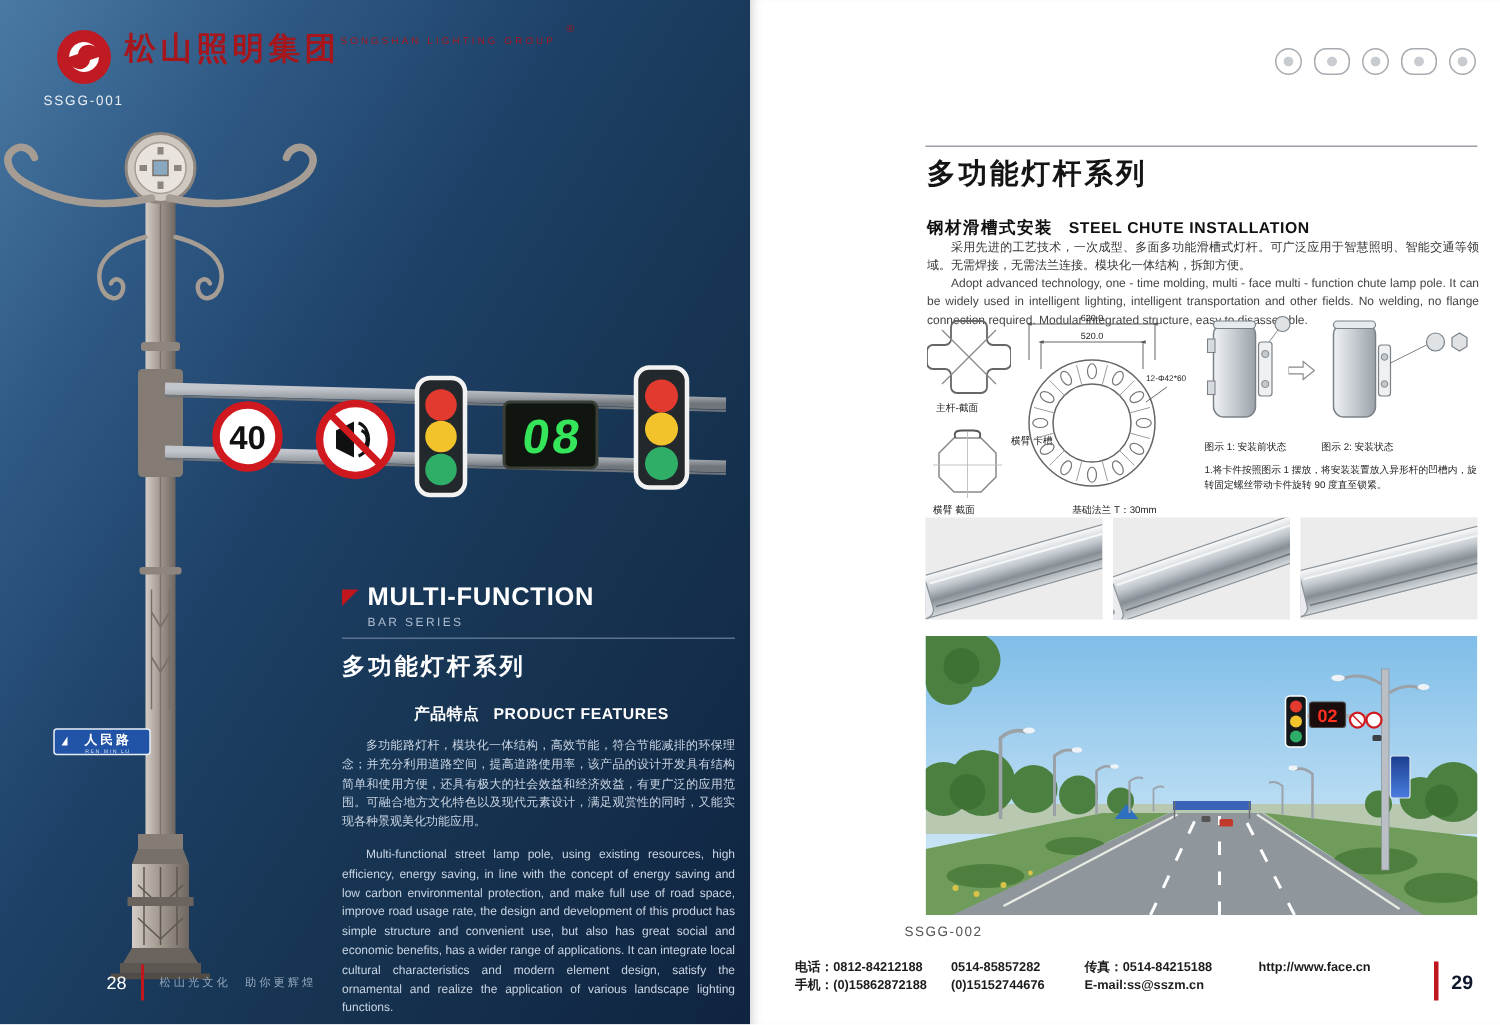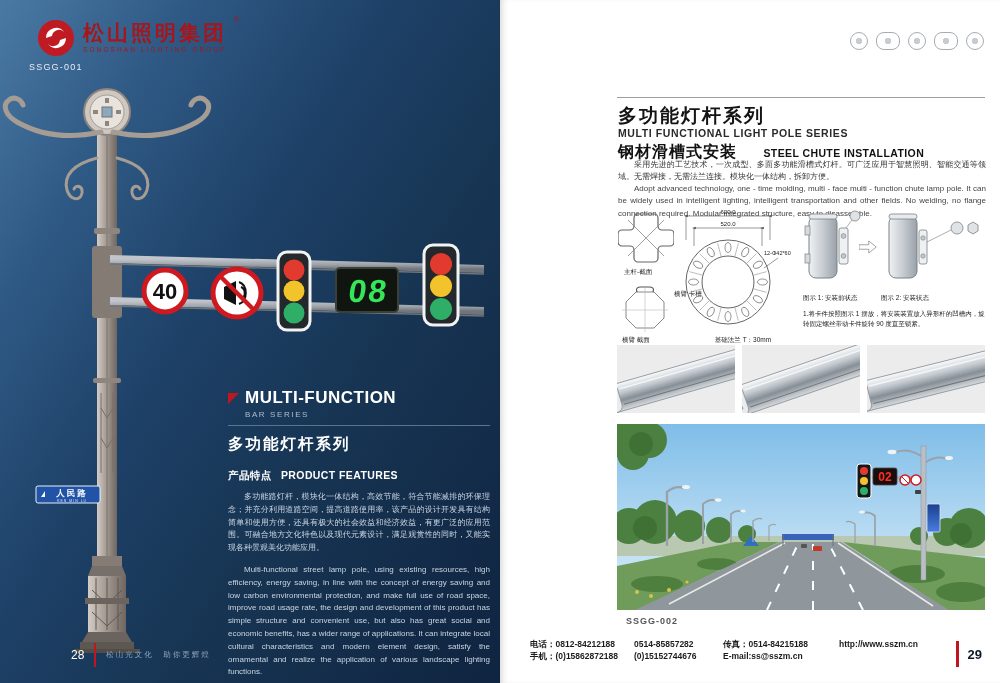--- a/index.html
+++ b/index.html
@@ -2,66 +2,66 @@
 <html><head>
 <meta charset="utf-8">
 <style>
   html,body{margin:0;padding:0;}
   .spread{position:relative;width:1000px;height:683px;background:#fff;overflow:hidden;
           font-family:"Liberation Sans",sans-serif;}
   
   .page-left{position:absolute;left:0;top:0;width:500px;height:683px;
     background:linear-gradient(122deg,#4a7aa4 0%,#2f5a85 20%,#1e4168 42%,#173553 64%,#0f2440 100%);}
   .brand{position:absolute;left:36px;top:18px;display:flex;align-items:flex-start;gap:7px;}
-  .brand-text{display:flex;flex-direction:column;margin-top:4px;}
+  .brand-text{display:flex;flex-direction:row;margin-top:4px;}
   .brand-cn{font-size:21px;font-weight:bold;color:#a6161d;letter-spacing:3px;line-height:1.05;}
   .brand-en{font-size:6.5px;color:#a6161d;letter-spacing:2.1px;margin-top:2px;}
   .reg{font-size:7px;color:#a6161d;margin-top:-2px;}
   .model-code{position:absolute;left:29px;top:62px;color:#e6ecf3;font-size:9px;letter-spacing:1.2px;}
   .illu{position:absolute;left:0;top:78px;}
   .left-text{position:absolute;left:228px;top:388px;width:262px;color:#c9d4e2;}
   .lt-h1{display:flex;align-items:center;gap:6px;}
   .tri{width:0;height:0;border-top:11px solid #c0161d;border-right:11px solid transparent;}
   .lt-title-en{font-size:17px;font-weight:bold;color:#fff;letter-spacing:.5px;}
   .lt-sub-en{font-size:8px;color:#aebdd0;letter-spacing:1.6px;margin:2px 0 6px 17px;}
   .lt-rule{border:none;border-top:1px solid #5a7390;margin:0 0 8px 0;}
   .lt-title-cn{font-size:15.5px;font-weight:bold;color:#fff;letter-spacing:2px;margin-bottom:14px;}
-  .lt-feat{font-size:10.5px;font-weight:bold;color:#fff;margin-bottom:8px;letter-spacing:.4px;}
+  .lt-feat{font-size:10.5px;font-weight:bold;color:#fff;margin-bottom:8px;letter-spacing:.4px;margin-left:48px;}
   .lt-feat .cn{margin-right:6px;}
   .lt-p{font-size:8px;line-height:1.6;text-align:justify;text-indent:2em;margin:0 0 9px 0;}
   .pl-footer{position:absolute;left:30px;bottom:16px;display:flex;align-items:center;gap:10px;}
   .pnum-l{color:#fff;font-size:12px;margin-left:41px;}
   .vbar-red{width:2px;height:24px;background:#c0161d;}
   .slogan{color:#93a7bd;font-size:7.5px;letter-spacing:2px;}
   
   .page-right{position:absolute;left:500px;top:0;width:500px;height:683px;background:#fff;
     box-shadow:inset 6px 0 8px -6px rgba(0,0,0,.25);}
   .certs{position:absolute;right:16px;top:32px;display:flex;gap:8px;}
   .cert{width:16px;height:16px;border:1.5px solid #a7acb1;border-radius:50%;
     background:radial-gradient(circle at 50% 50%, #c8ccd0 0 3px, transparent 3.5px);}
   .cert.wide{width:22px;border-radius:8px;}
   .top-rule{position:absolute;left:117px;top:97px;width:368px;border-top:1px solid #9aa0a5;}
   .rp-title-cn{position:absolute;left:118px;top:103px;font-size:19px;font-weight:bold;color:#141414;letter-spacing:2px;}
   .rp-title-en{position:absolute;left:118px;top:127px;font-size:10.5px;font-weight:bold;color:#2a2a2a;letter-spacing:.6px;}
   .rp-sec{position:absolute;left:118px;top:142px;font-weight:bold;color:#111;}
-  .rp-sec .cn{font-size:16px;letter-spacing:1px;margin-right:22px;}
+  .rp-sec .cn{font-size:11px;letter-spacing:1px;margin-right:6px;}
   .rp-sec .en{font-size:10.5px;letter-spacing:.4px;}
   .rp-p{position:absolute;left:118px;width:368px;font-size:8px;color:#333;line-height:1.55;
         text-align:justify;text-indent:2em;margin:0;}
   .rp-p.cn{top:159px;}
   .rp-p.en{top:183px;color:#444;}
   .diag{position:absolute;left:118px;top:206px;width:368px;height:138px;}
   .dlabel{position:absolute;font-size:6.5px;color:#222;}
   .dnote{position:absolute;left:185px;top:103px;width:183px;font-size:6.5px;color:#222;line-height:1.55;}
   .fig-cap{position:absolute;top:88px;font-size:6.5px;color:#222;}
   .arrow-glyph{position:absolute;left:241px;top:32px;}
   .photos{position:absolute;top:345px;}
   .photo-box{position:absolute;top:0;width:118px;height:68px;background:#ececec;overflow:hidden;}
   .street{position:absolute;left:117px;top:424px;width:368px;height:186px;overflow:hidden;}
-  .photo-code{position:absolute;left:126px;top:616px;font-size:9px;color:#555;letter-spacing:1px;font-weight:bold;}
+  .photo-code{position:absolute;left:103px;top:616px;font-size:9px;color:#555;letter-spacing:1px;}
   .contact{position:absolute;left:30px;top:638px;font-size:8.5px;font-weight:bold;color:#1c1c1c;}
   .contact .row{display:grid;grid-template-columns:104px 89px 116px 120px;line-height:1.45;}
   .pnum-r{position:absolute;right:18px;bottom:16px;display:flex;align-items:center;gap:9px;}
   .pnum-r .num{font-size:13px;font-weight:bold;color:#0f172a;}
   .vbar-red2{width:3px;height:26px;background:#c0161d;}
   svg text{font-family:"Liberation Sans",sans-serif;}
 </style>
 </head>
 <body>
 
@@ -223,21 +223,20 @@
     <div class="certs">
       <span class="cert"></span>
       <span class="cert wide"></span>
       <span class="cert"></span>
       <span class="cert wide"></span>
       <span class="cert"></span>
     </div>
 
     <div class="top-rule"></div>
     <div class="rp-title-cn">多功能灯杆系列</div>
-    <div class="rp-title-en">MULTI FUNCTIONAL LIGHT POLE SERIES</div>
     <div class="rp-sec">
       <span class="cn">钢材滑槽式安装</span>
       <span class="en">STEEL CHUTE INSTALLATION</span>
     </div>
     <p class="rp-p cn">采用先进的工艺技术，一次成型、多面多功能滑槽式灯杆。可广泛应用于智慧照明、智能交通等领域。无需焊接，无需法兰连接。模块化一体结构，拆卸方便。</p>
     <p class="rp-p en">Adopt advanced technology, one - time molding, multi - face multi - function chute lamp pole. It can be widely used in intelligent lighting, intelligent transportation and other fields. No welding, no flange connection required. Modular integrated structure, easy to disassemble.</p>
 
     <div class="diag">
 
       <svg style="position:absolute;left:0;top:4" width="56" height="56" viewBox="0 0 56 56">
@@ -497,21 +496,21 @@
         </g>
       </svg>
     </div>
     <div class="photo-code">SSGG-002</div>
 
     <div class="contact">
       <div class="row">
         <span><span>电话：</span><span>0812-84212188</span></span>
         <span>0514-85857282</span>
         <span><span>传真：</span><span>0514-84215188</span></span>
-        <span>http://www.sszm.cn</span>
+        <span>http://www.face.cn</span>
       </div>
       <div class="row">
         <span><span>手机：</span><span>(0)15862872188</span></span>
         <span>(0)15152744676</span>
         <span>E-mail:ss@sszm.cn</span>
         <span></span>
       </div>
     </div>
 
     <div class="pnum-r">

